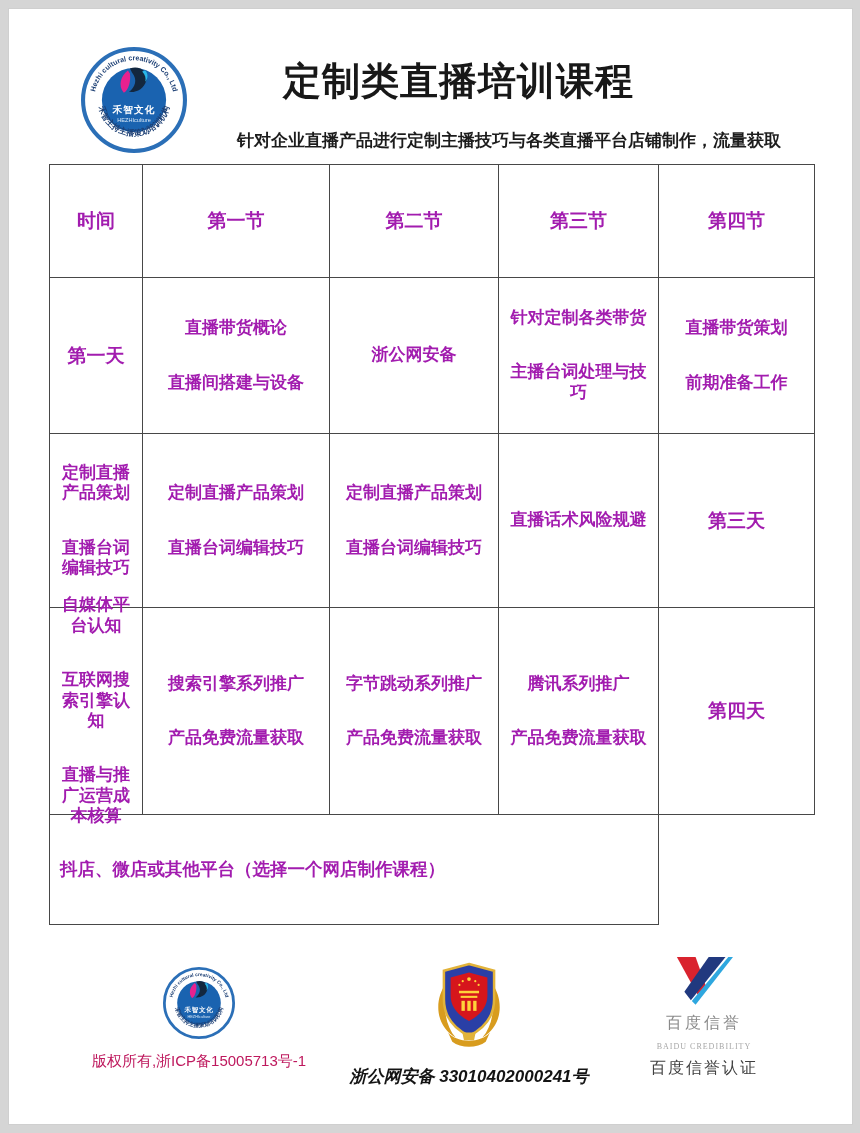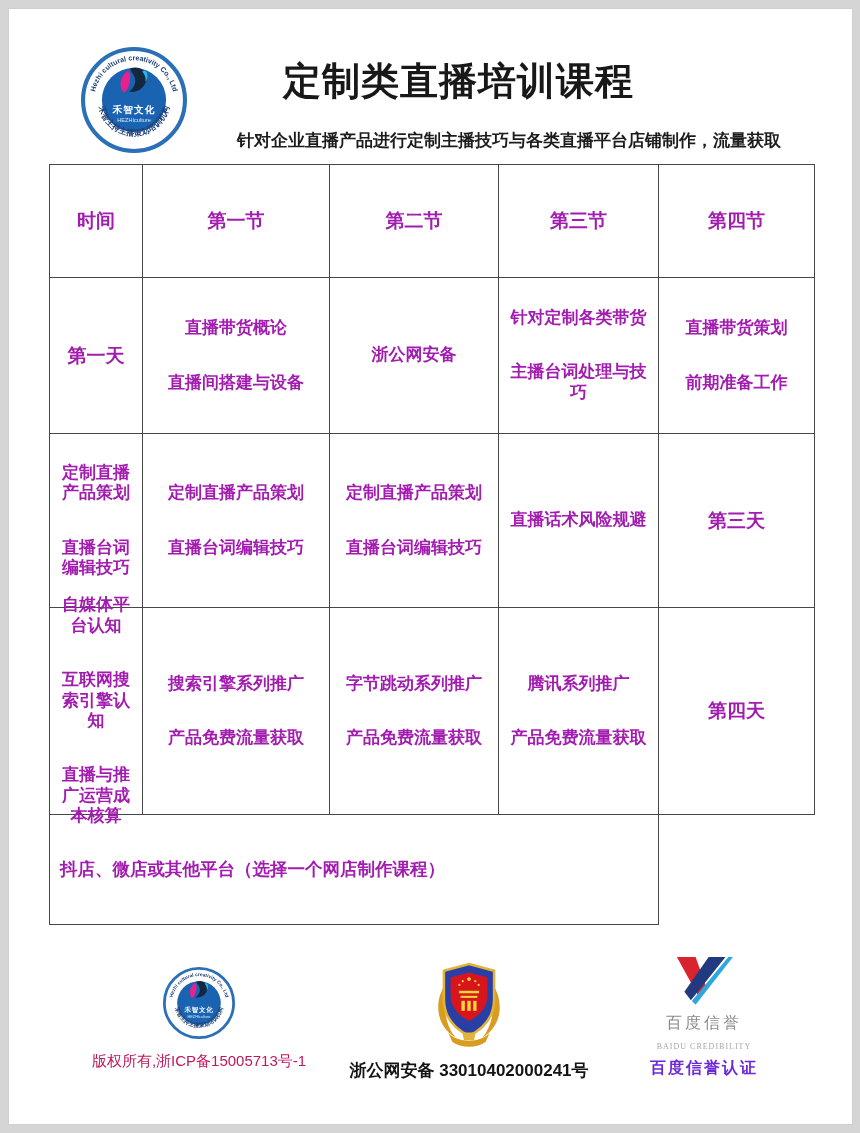--- a/index.html
+++ b/index.html
@@ -46,26 +46,26 @@
     grid-column:span 4;
     align-items:flex-start;justify-content:center;
     padding-left:10px;text-align:left;font-size:17.5px;font-weight:bold;gap:0;
   }
   
   .footer-left{position:absolute;left:40px;top:958px;width:300px;text-align:center;}
   .footer-left .mini-logo{display:block;margin:0 auto;width:72px;height:72px;}
   .copyright-text{margin-top:13px;font-size:15px;color:#be185d;}
   .footer-center{position:absolute;left:340px;top:950px;width:240px;text-align:center;}
   .footer-center .badge{display:block;margin:0 auto;}
-  .police-text{margin-top:8px;font-size:17px;font-weight:bold;color:#141414;}
+  .police-text{margin-top:14px;font-size:17px;font-weight:bold;color:#141414;font-style:italic;}
   .footer-right{position:absolute;left:600px;top:947px;width:190px;text-align:center;}
   .footer-right .bv{display:block;margin:0 auto;}
   .baidu-cn{margin-top:8px;font-size:16px;color:#8a8a8a;letter-spacing:3px;}
   .baidu-en{margin-top:8px;font-size:8px;color:#a7a7a7;letter-spacing:1px;font-family:Liberation Serif, serif;}
-  .baidu-cert{margin-top:7px;font-size:16px;font-weight:bold;color:#6d28d9;letter-spacing:2px;}
+  .baidu-cert{margin-top:7px;font-size:16px;font-weight:normal;color:#404040;letter-spacing:2px;}
 </style>
 </head>
 <body>
 
 <div class="page">
 
   <svg class="header-logo" viewBox="0 0 104 104">
     <defs>
       <path id="arcTopH" d="M 13,52 A 39,39 0 0 1 91,52"></path>
       <path id="arcBotH" d="M 17,52 A 35,35 0 0 0 87,52"></path>

